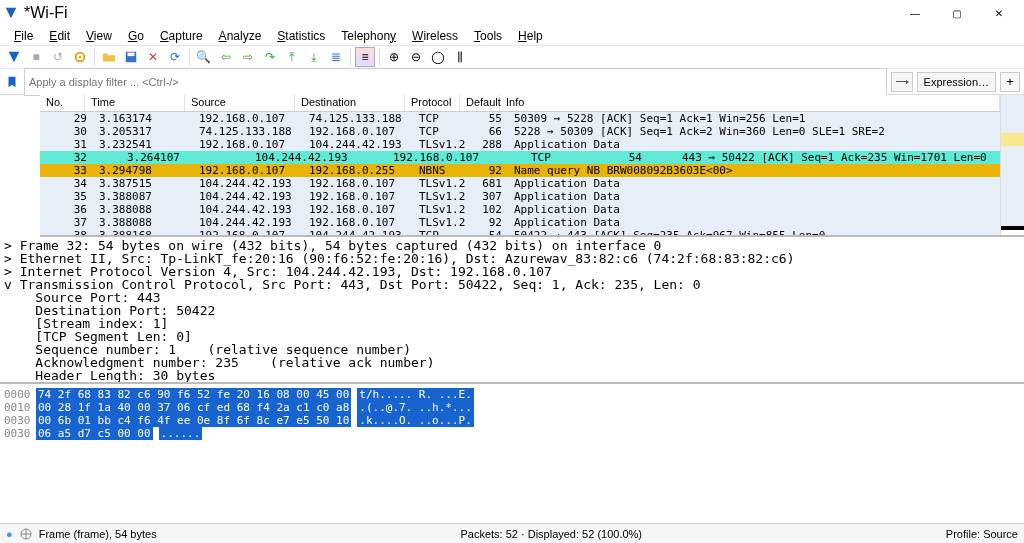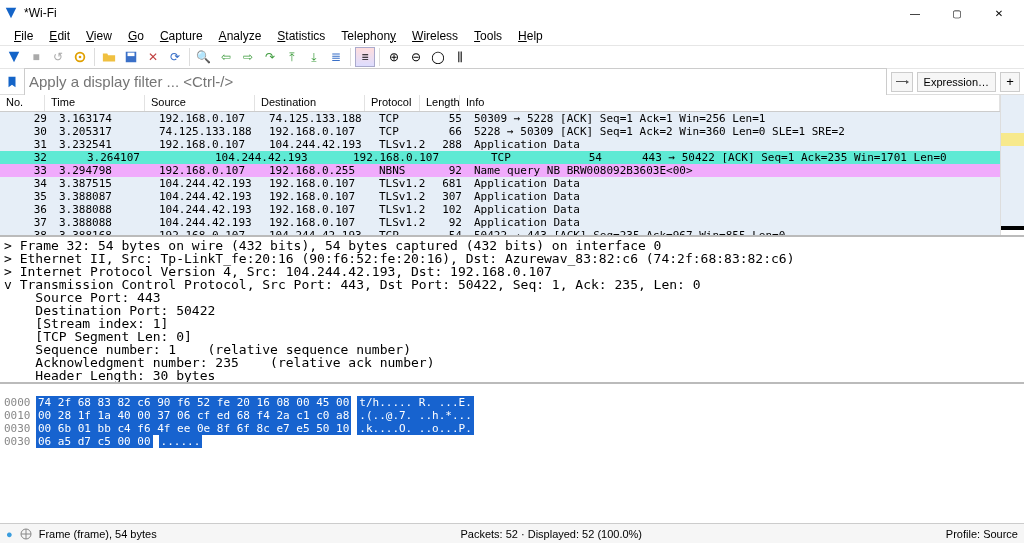--- a/index.html
+++ b/index.html
@@ -1,58 +1,58 @@
 <!DOCTYPE html>
 <html><head>
 <meta charset="utf-8">
 <style>
 * { margin: 0; padding: 0; box-sizing: border-box; }
 body { font-family: "Segoe UI", Tahoma, sans-serif; font-size: 11px; background: #fff; width: 1024px; height: 543px; overflow: hidden; display: flex; flex-direction: column; }
 .titlebar { height: 26px; display: flex; align-items: center; padding: 0 4px; background: #fff; }
 .titlebar .app-icon { width: 14px; height: 14px; margin-right: 6px; }
-.titlebar .title { flex: 1; font-size: 12px; }
+.titlebar .title { flex: 1; font-size: 16px; }
 .titlebar .wbtn { width: 42px; height: 22px; display: flex; align-items: center; justify-content: center; font-size: 10px; }
 .menubar { height: 19px; display: flex; align-items: center; padding: 0 8px; gap: 4px; background: #fff; }
 .menubar span { padding: 2px 6px; font-size: 12px; }
 .menubar span u { text-decoration: underline; }
 .toolbar { height: 24px; display: flex; align-items: center; padding: 0 4px; gap: 2px; border-top: 1px solid #e6e6e6; border-bottom: 1px solid #e6e6e6; }
 .tbtn { width: 20px; height: 20px; display: flex; align-items: center; justify-content: center; border: 1px solid transparent; font-size: 12px; }
 .tsep { width: 1px; height: 18px; background: #ddd; margin: 0 2px; }
 .filterbar { height: 26px; display: flex; align-items: center; padding: 2px 4px; gap: 4px; border-bottom: 1px solid #ddd; }
 .filterbar .fb-icon { width: 16px; height: 16px; display: flex; align-items: center; justify-content: center; }
-.filterbar input { flex: 1; height: 20px; border: 1px solid #ccc; padding: 13px 4px; font-size: 15px; font-family: inherit; color: #888; }
+.filterbar input { flex: 1; height: 20px; border: 1px solid #ccc; padding: 13px 4px; font-size: 11px; font-family: inherit; color: #888; }
 .filterbar .expr-btn { height: 20px; padding: 0 6px; border: 1px solid #ccc; background: #f6f6f6; font-size: 11px; display: flex; align-items: center; }
 .filterbar .plus-btn { width: 20px; height: 20px; border: 1px solid #ccc; background: #f6f6f6; display: flex; align-items: center; justify-content: center; font-size: 13px; }
 .filterbar .dd-btn { width: 22px; height: 20px; border: 1px solid #ccc; background: #f6f6f6; display: flex; align-items: center; justify-content: center; }
 .panes { flex: 1; display: flex; flex-direction: column; overflow: hidden; }
-.pkt-pane { height: 142px; display: flex; border-bottom: 2px solid #bbb; }
+.pkt-pane { height: 142px; display: flex; border-bottom: 2px solid #bbb; margin-left: 40px; }
 .pkt-table { flex: 1; overflow: hidden; }
 .pkt-header { height: 17px; display: flex; background: #fff; border-bottom: 1px solid #ccc; }
 .pkt-header div { padding: 1px 6px; border-right: 1px solid #e2e2e2; font-size: 11px; }
 .pkt-rows { font-family: Consolas, monospace; font-size: 11px; }
 .row { height: 13px; display: flex; padding-left: 8px; }
 .row div { padding: 0 6px; white-space: nowrap; overflow: hidden; }
 .row.bg-light { background: #e6eef7; }
-.row.bg-sel-yellow { background: #f0abfc; }
+.row.bg-sel-yellow { background: #eab308; }
 .row.bg-sel-gray { background: #5eead4; gap: 28px; }
 .col-no { width: 45px; text-align: right; }
 .col-time { width: 100px; }
 .col-src { width: 110px; }
 .col-dst { width: 110px; }
 .col-proto { width: 55px; }
 .col-len { width: 40px; text-align: right; }
 .col-info { flex: 1; }
 .color-gutter { width: 24px; background: #fff; border-left: 1px solid #ddd; }
 .cg-top { height: 38px; background: #e6eef7; }
 .cg-yel { height: 13px; background: #f7e98c; }
 .cg-rest { height: 80px; background: #e6eef7; }
 .cg-cur { height: 4px; background: #000; }
 .detail-pane { height: 147px; overflow: hidden; border-bottom: 2px solid #bbb; font-family: Consolas, monospace; font-size: 13px; padding: 2px 4px; line-height: 13px; }
 .detail-pane .ln { white-space: pre; }
-.hex-pane { flex: 1; overflow: hidden; font-family: Consolas, monospace; font-size: 11px; padding: 12px 4px; line-height: 13px; }
+.hex-pane { flex: 1; overflow: hidden; font-family: Consolas, monospace; font-size: 11px; padding: 4px 4px; line-height: 13px; }
 .hex-pane .hrow { display: flex; }
 .hex-off { width: 32px; color: #888; }
 .hex-bytes { background: #1763cf; color: #fff; padding: 0 2px; }
 .hex-ascii { margin-left: 6px; background: #1763cf; color: #fff; padding: 0 2px; }
 .statusbar { height: 20px; display: flex; align-items: center; padding: 0 6px; border-top: 1px solid #ccc; font-size: 11px; background: #f6f6f6; gap: 10px; }
 .statusbar .sb-left { display: flex; align-items: center; gap: 6px; }
 .statusbar .sb-mid { flex: 1; text-align: center; }
 .statusbar .sb-right { }
 svg.ico { width: 14px; height: 14px; }
 </style>
@@ -148,21 +148,21 @@
 <div class="panes">
 
 <div class="pkt-pane">
   <div class="pkt-table">
     <div class="pkt-header">
       <div style="width:45px">No.</div>
       <div style="width:100px">Time</div>
       <div style="width:110px">Source</div>
       <div style="width:110px">Destination</div>
       <div style="width:55px">Protocol</div>
-      <div style="width:40px">Length</div>
+      <div style="width:40px">Default</div>
       <div style="flex:1">Info</div>
     </div>
     <div class="pkt-rows" id="pkt-rows">
           <div class="row bg-light">
             <div class="col-no">29</div>
             <div class="col-time">3.163174</div>
             <div class="col-src">192.168.0.107</div>
             <div class="col-dst">74.125.133.188</div>
             <div class="col-proto">TCP</div>
             <div class="col-len">55</div>

